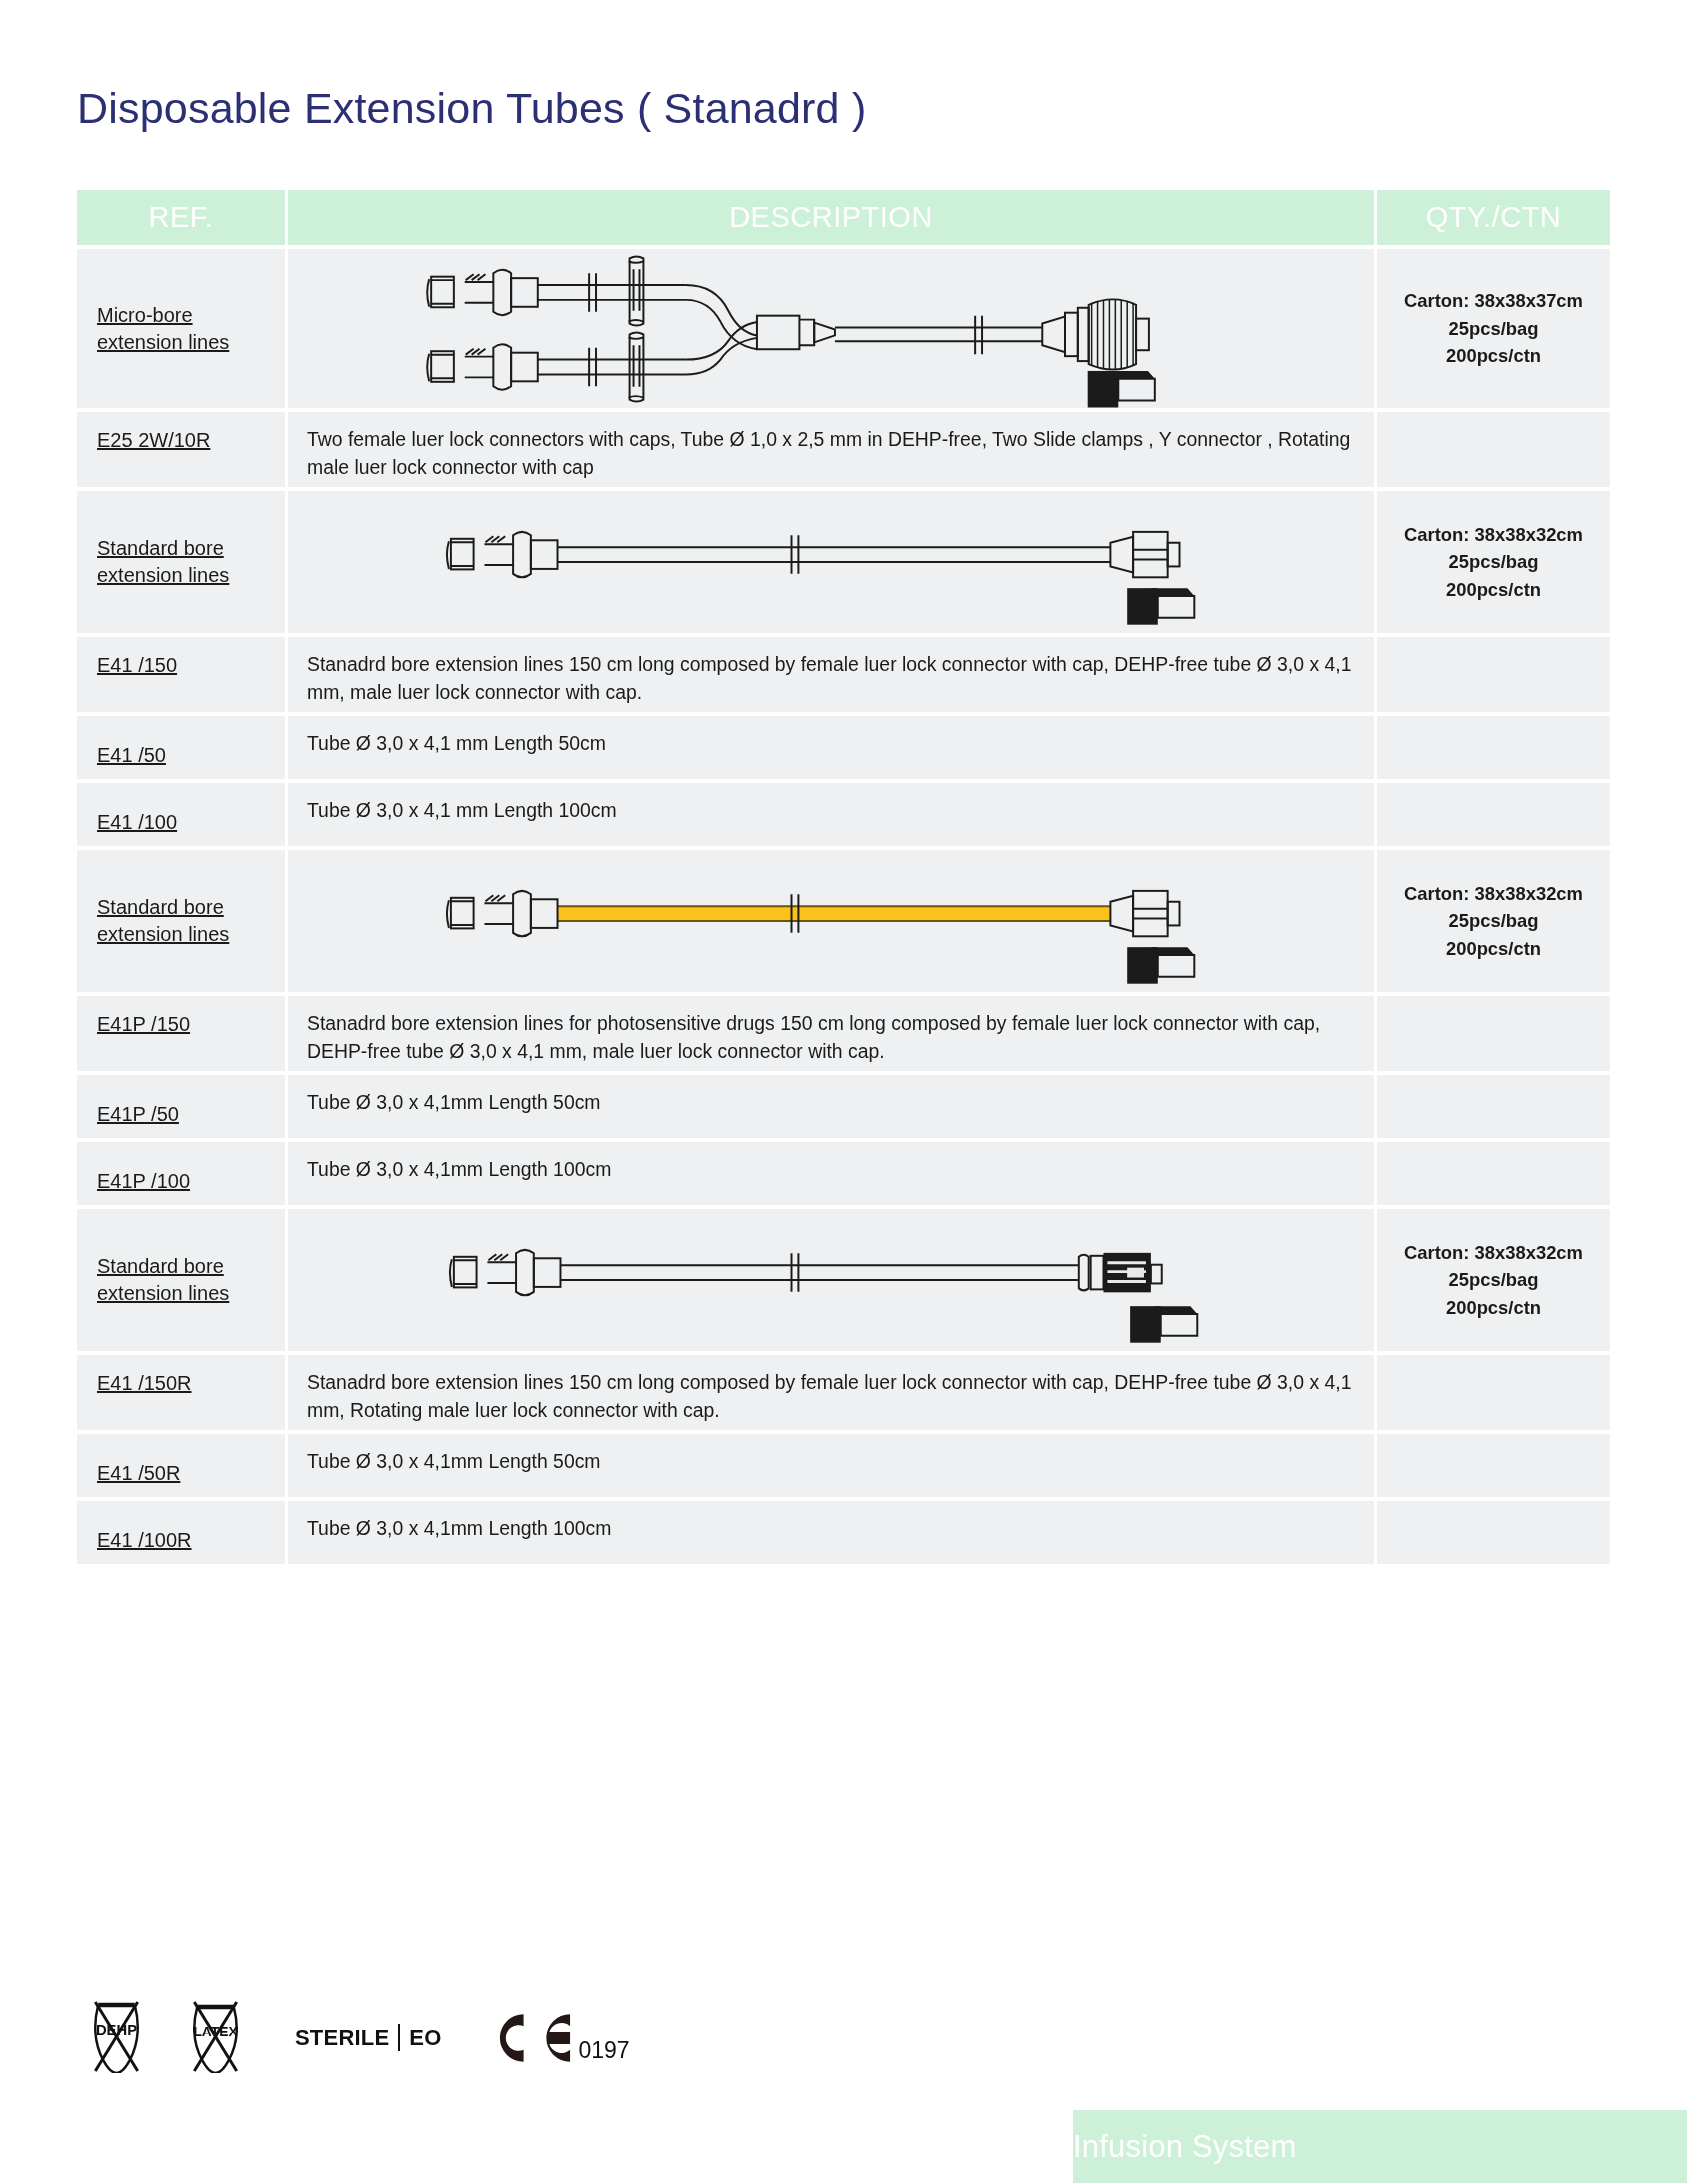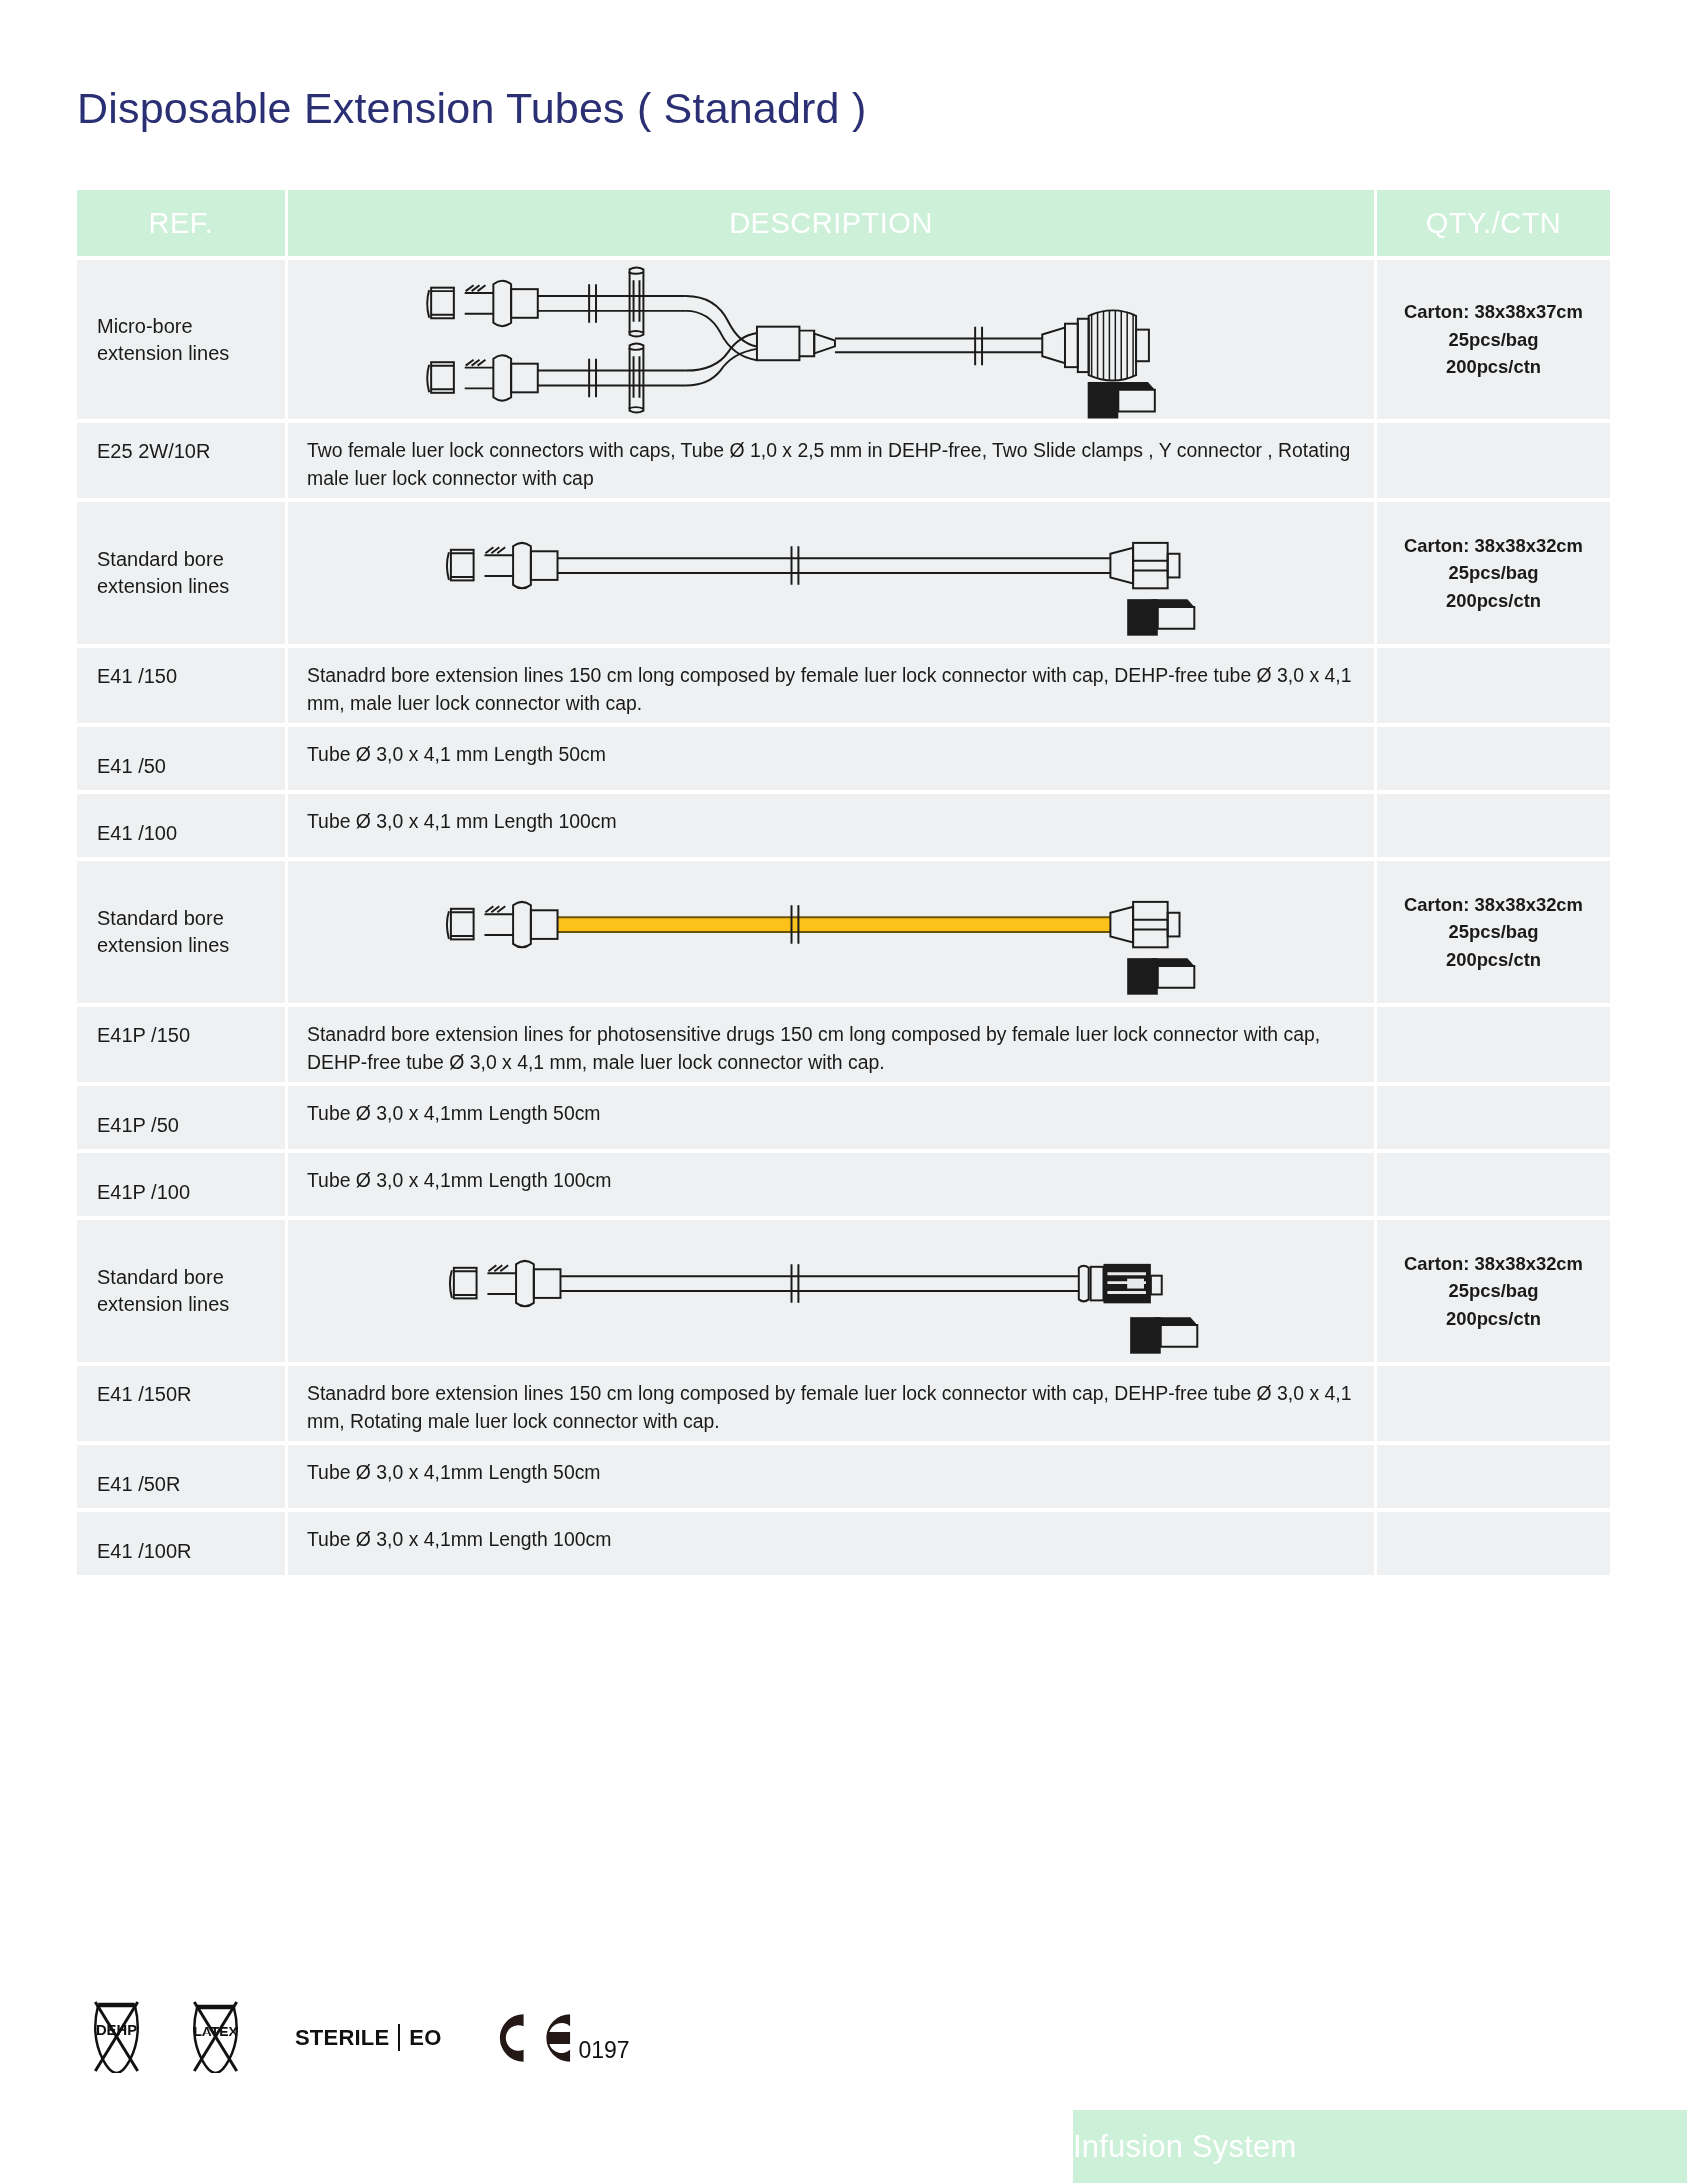--- a/index.html
+++ b/index.html
@@ -36,21 +36,21 @@
     border-collapse: separate;
     border-spacing: 0;
   }
   .tbl-row { display: flex; width: 100%; }
 
   .c-ref   { width: 208px;  flex: 0 0 208px; }
   .c-desc  { flex: 1 1 auto; }
   .c-qty   { width: 233px;  flex: 0 0 233px; }
 
   
-  .hdr { height: 66px; }
+  .hdr { height: 55px; }
   .hdr .cell {
     background: #cdf0d8;
     color: #ffffff;
     font-size: 29px;
     display: flex;
     align-items: center;
     justify-content: center;
     letter-spacing: 0.5px;
   }
   .hdr .c-ref { margin-right: 3px; }
@@ -64,20 +64,21 @@
   }
   .body-row .c-ref { margin-right: 3px; }
   .body-row .c-desc { margin-right: 3px; }
 
   .ref-txt {
     font-size: 20px;
     color: #1a1a1a;
     padding: 0 0 0 20px;
     line-height: 1.35;
     white-space: pre-line;
+    text-decoration: underline;
   }
   .desc-txt {
     font-size: 19.4px;
     color: #1a1a1a;
     padding: 0 13px 0 19px;
     line-height: 1.42;
   }
   .qty-txt {
     font-size: 18.4px;
     color: #1a1a1a;

